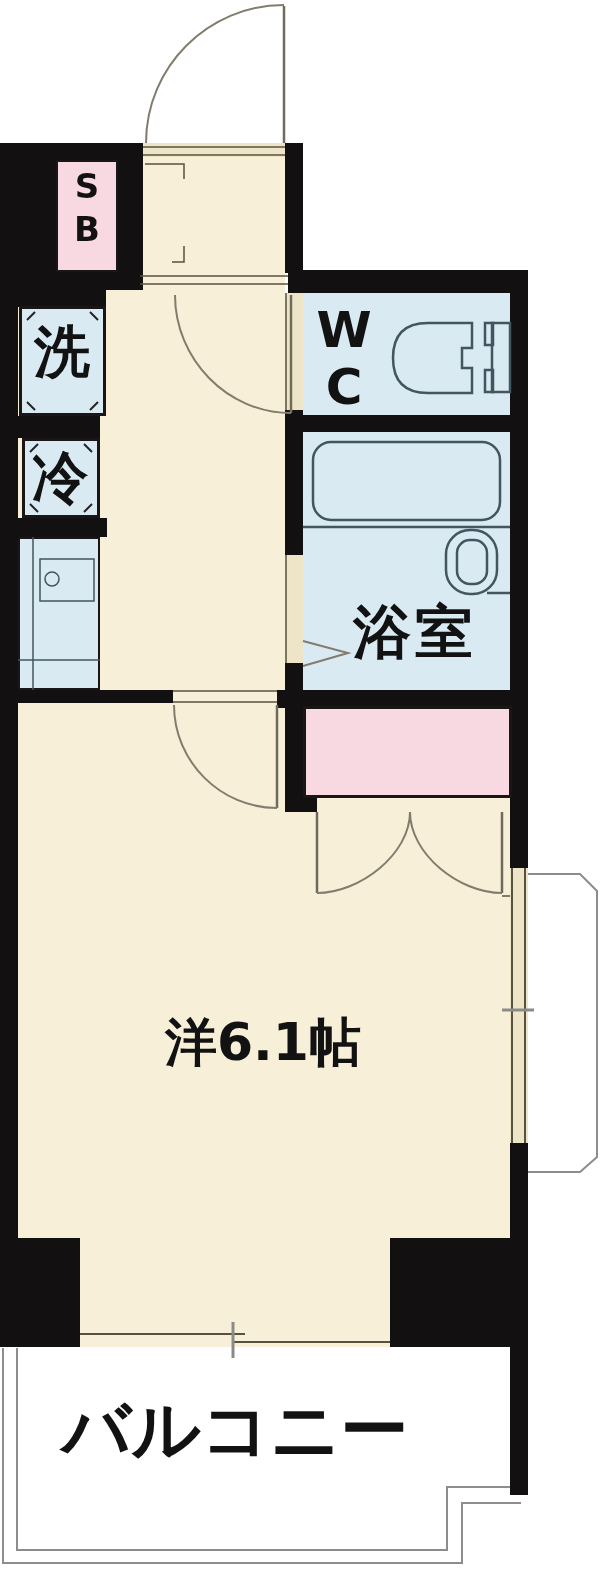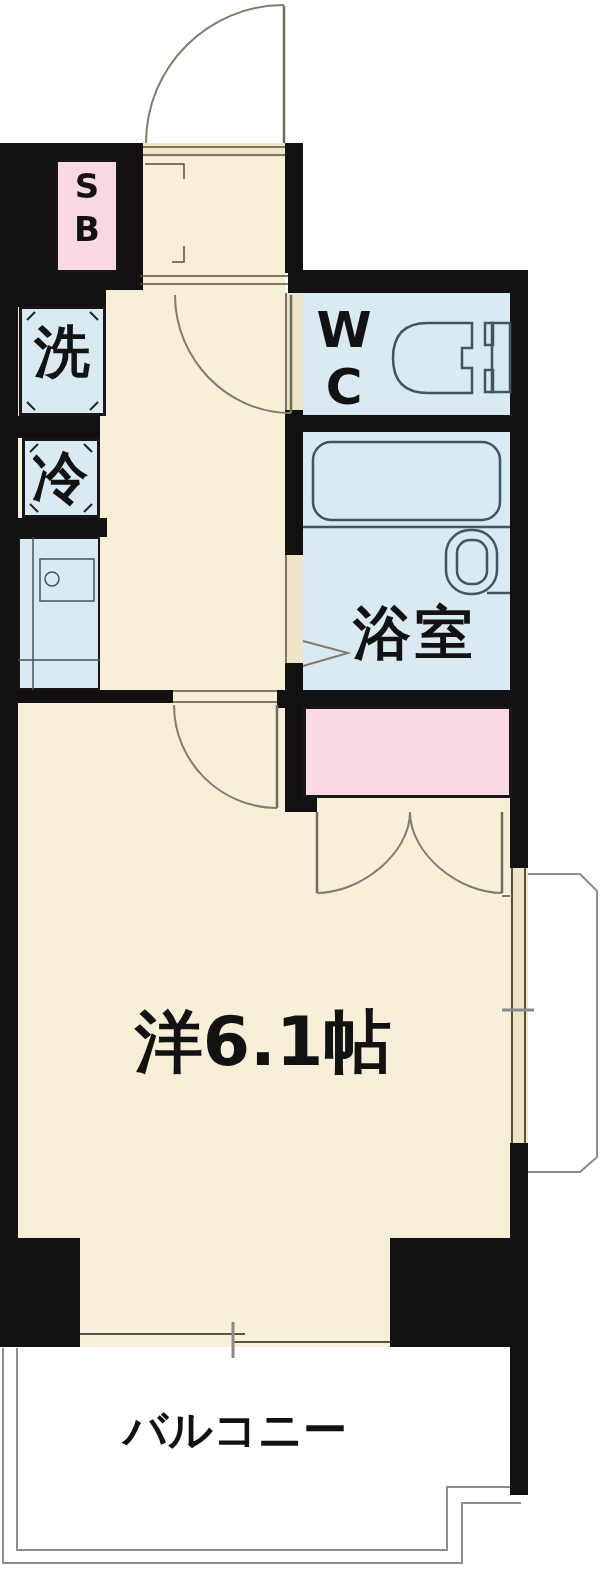--- a/index.html
+++ b/index.html
@@ -176,17 +176,17 @@
   <div class="label label-stack" style="left:87px;top:207px;font-size:34px;line-height:1.25;">
     <span>S</span>
     <span>B</span>
   </div>
   <div class="label" style="left:62px;top:352px;font-size:56px;">洗</div>
   <div class="label label-stack" style="left:344px;top:359px;font-size:50px;line-height:1.14;">
     <span>W</span>
     <span>C</span>
   </div>
   <div class="label" style="left:60px;top:478px;font-size:56px;">冷</div>
-  <div class="label" style="left:415px;top:633px;font-size:58px;letter-spacing:4px;">浴室</div>
-  <div class="label" style="left:263px;top:1042px;font-size:68px;">洋6.1帖</div>
-  <div class="label" style="left:235px;top:1430px;font-size:44px;">バルコニー</div>
+  <div class="label" style="left:415px;top:633px;font-size:58px;letter-spacing:4px;font-family:Liberation Serif, serif;">浴室</div>
+  <div class="label" style="left:263px;top:1042px;font-size:52px;">洋6.1帖</div>
+  <div class="label" style="left:235px;top:1430px;font-size:68px;">バルコニー</div>
 
 </div>
 
 </body></html>

